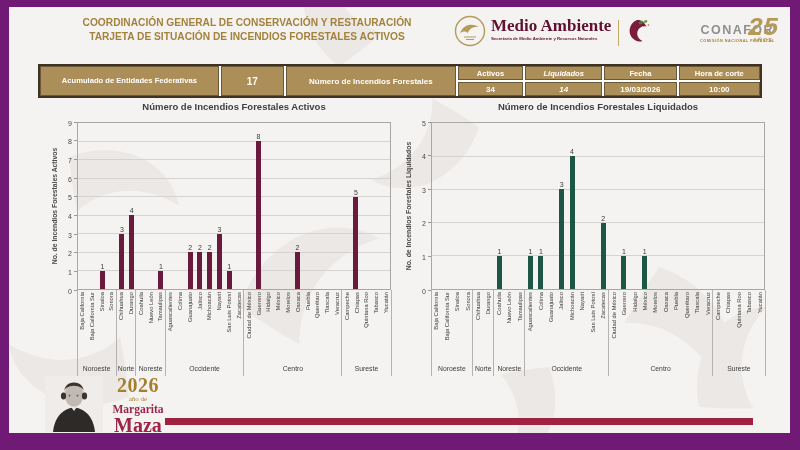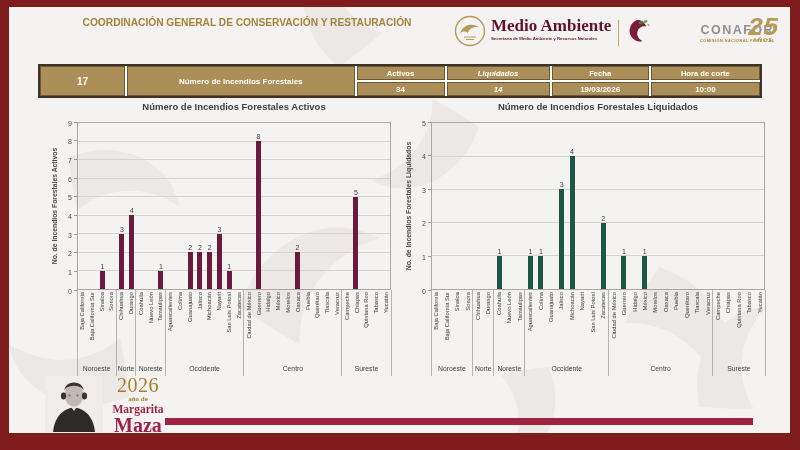--- a/index.html
+++ b/index.html
@@ -1,16 +1,16 @@
 <!DOCTYPE html>
 <html><head>
 <meta charset="utf-8">
 <style>
   html,body{margin:0;padding:0;background:#141414;}
-  .page{position:relative;width:800px;height:450px;background:#7f1d1d;font-family:"Liberation Sans",sans-serif;overflow:hidden;}
+  .page{position:relative;width:800px;height:450px;background:#701a75;font-family:"Liberation Sans",sans-serif;overflow:hidden;}
   .slide{position:absolute;left:9px;top:7px;width:781px;height:426px;background:#f5f3f1;overflow:hidden;}
   .wm{position:absolute;left:0;top:0;pointer-events:none;}
 
   
   .title-block{position:absolute;left:22px;top:9px;width:432px;text-align:center;color:#A3823C;font-weight:bold;font-size:10.2px;line-height:13.5px;}
   .seal{position:absolute;left:444px;top:7px;}
   .ma-text{position:absolute;left:482px;top:9px;color:#5F1230;}
   .ma-title{font-family:"Liberation Serif",serif;font-weight:bold;font-size:17px;line-height:19px;white-space:nowrap;}
   .ma-sub{font-size:4.3px;font-weight:bold;white-space:nowrap;margin-top:1px;}
   .logo-divider{position:absolute;left:609px;top:13px;width:1px;height:26px;background:#c0a768;}
@@ -53,22 +53,22 @@
   .xlabels{display:flex;height:70px;}
   .xlab{flex:1;position:relative;}
   .xlab span{position:absolute;top:2px;left:50%;transform:translateX(-50%) rotate(180deg);writing-mode:vertical-rl;white-space:nowrap;font-size:5.8px;color:#3d3d3d;}
   .regions{display:flex;height:16px;}
   .region{display:flex;align-items:center;justify-content:center;font-size:6.8px;color:#3d3d3d;}
   .gsep{position:absolute;top:0;bottom:0;width:1px;background:#b5b3b1;}
 
   
   .portrait{position:absolute;left:36px;top:369px;}
   .year-block{position:absolute;left:92px;top:368px;width:74px;text-align:center;}
-  .year-num{font-family:"Liberation Serif",serif;font-weight:normal;font-size:20px;line-height:20px;color:#A57F2C;letter-spacing:0.5px;}
-  .year-caption{font-family:"Liberation Serif",serif;font-weight:bold;font-size:7px;line-height:8px;color:#A57F2C;}
+  .year-num{font-family:"Liberation Serif",serif;font-weight:bold;font-size:20px;line-height:20px;color:#A57F2C;letter-spacing:0.5px;}
+  .year-caption{font-family:"Liberation Serif",serif;font-weight:normal;font-size:7px;line-height:8px;color:#A57F2C;}
   .honoree-first{font-family:"Liberation Serif",serif;font-weight:bold;font-size:11.5px;line-height:13px;color:#9D2449;}
   .honoree-last{font-family:"Liberation Serif",serif;font-weight:bold;font-size:20px;line-height:18px;color:#9D2449;}
   .footer-bar{position:absolute;left:156px;top:411px;width:588px;height:7px;background:#9F2241;}
 </style>
 </head>
 <body>
 
 <div class="page">
   <div class="slide">
 
@@ -83,20 +83,21 @@
         <use href="#leaf" transform="translate(650,260) rotate(60) scale(1.2)"></use>
         <use href="#leaf" transform="translate(330,60) rotate(-100)"></use>
         <use href="#leaf" transform="translate(120,390) rotate(200) scale(1.1)"></use>
         <use href="#leaf" transform="translate(690,400) rotate(-60)"></use>
         <use href="#leaf" transform="translate(540,360) rotate(110) scale(0.9)"></use>
       </g>
     </svg>
 
     <div class="title-block">
       <div>COORDINACIÓN GENERAL DE CONSERVACIÓN Y RESTAURACIÓN</div>
+      <div>TARJETA DE SITUACIÓN DE INCENDIOS FORESTALES ACTIVOS</div>
     </div>
 
     <svg class="seal" width="34" height="34" viewBox="0 0 34 34">
       <circle cx="17" cy="17" r="14.5" fill="none" stroke="#B59A58" stroke-width="1.4"></circle>
       <path d="M7,19 C11,10 19,9 26,13 C21,12 17,14 14.5,19 C12.5,16.5 9.5,17.5 7,19 Z" fill="#B59A58"></path>
       <path d="M11,23 L23,23 M13,25.5 L21,25.5" stroke="#B59A58" stroke-width="1"></path>
     </svg>
     <div class="ma-text">
       <div class="ma-title">Medio Ambiente</div>
       <div class="ma-sub">Secretaría de Medio Ambiente y Recursos Naturales</div>
@@ -111,20 +112,21 @@
     <div class="conafor-text">
       <div class="conafor-title">CONAFOR</div>
       <div class="conafor-sub">COMISIÓN NACIONAL FORESTAL</div>
     </div>
     <div class="anniv">
       <div class="anniv-num">25</div>
       <div class="anniv-label">AÑOS</div>
     </div>
 
     <div class="sumtable">
+      <div class="bigcell cellA">Acumulado de Entidades Federativas</div>
       <div class="bigcell cellB">17</div>
       <div class="bigcell cellC">Número de Incendios Forestales</div>
       <div class="tcol" style="flex:58 1 58px;">
         <div class="bigcell th">Activos</div>
         <div class="bigcell td">34</div>
       </div>
       <div class="tcol" style="flex:68 1 68px;font-style:italic;">
         <div class="bigcell th">Liquidados</div>
         <div class="bigcell td">14</div>
       </div>

